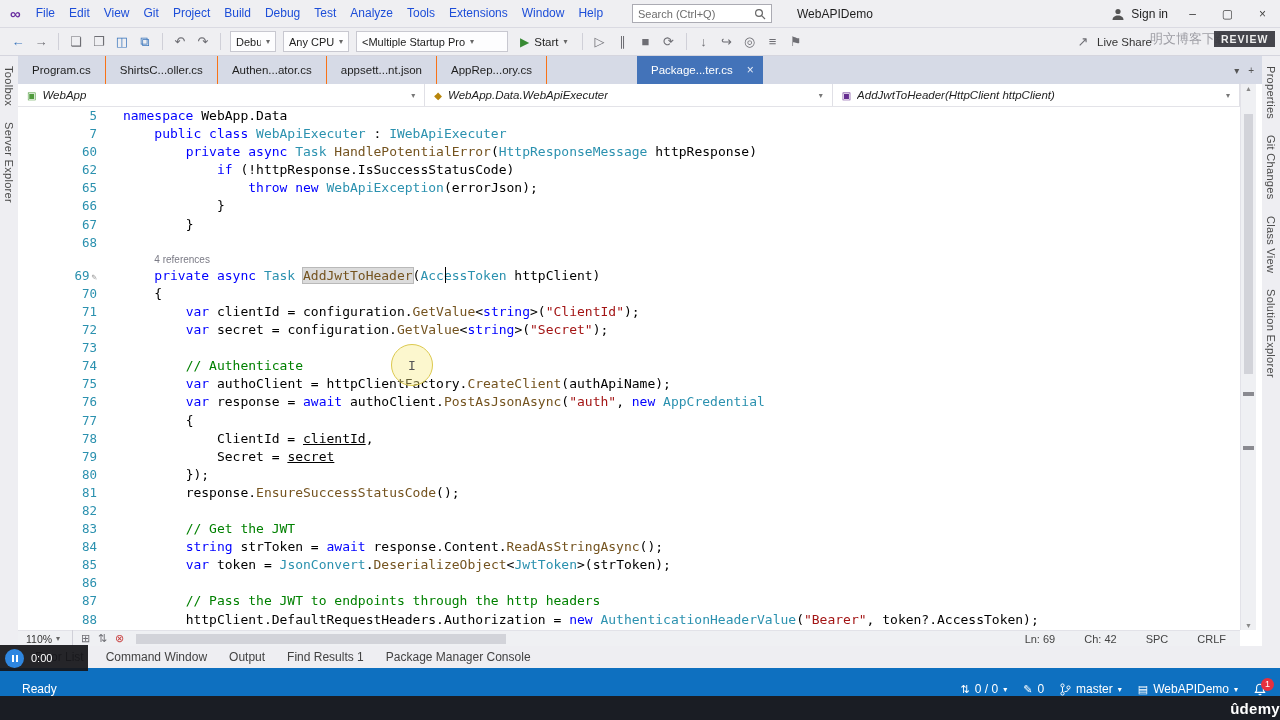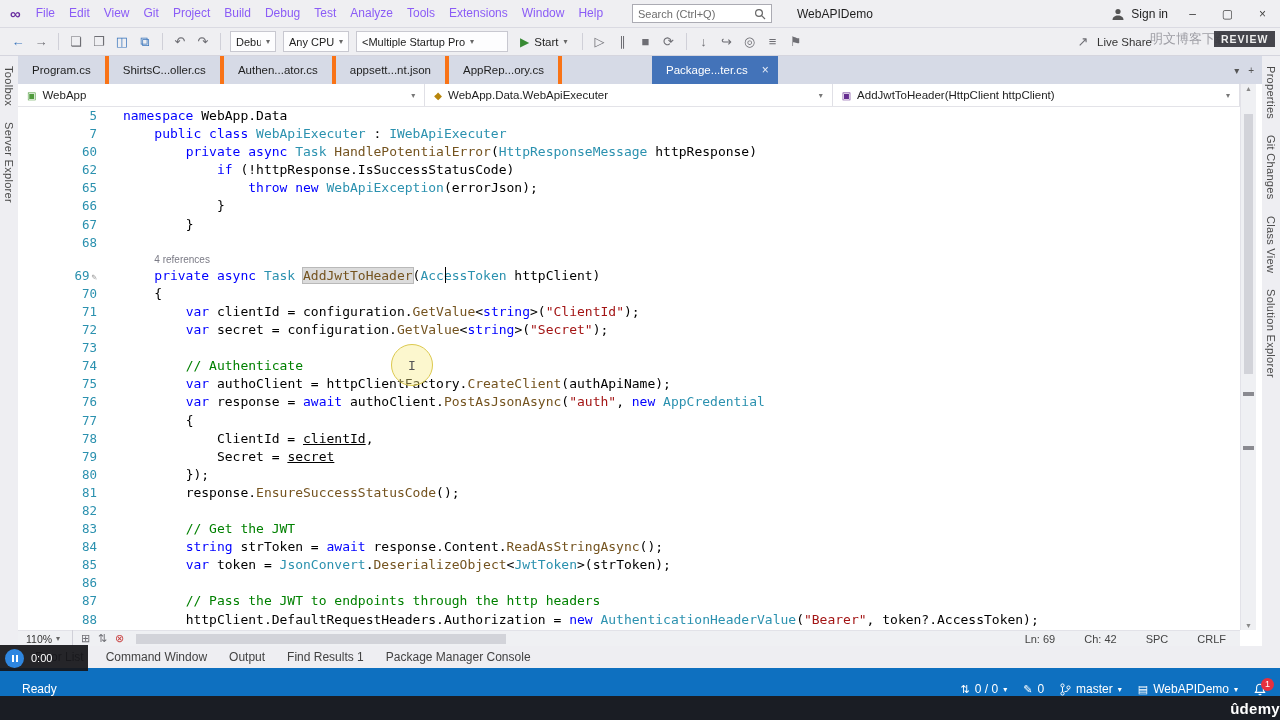--- a/index.html
+++ b/index.html
@@ -3,21 +3,21 @@
 <meta charset="utf-8">
 <style>
   html,body{margin:0;padding:0;}
   body{width:1280px;height:720px;position:relative;overflow:hidden;background:#fff;
        font-family:"Liberation Sans",sans-serif;-webkit-font-smoothing:antialiased;}
   
   #titlebar{position:absolute;left:0;top:0;width:1280px;height:28px;background:#EFEFF2;
             border-bottom:1px solid #DADAE2;display:flex;align-items:center;box-sizing:border-box;}
   #vslogo{color:#6A2FA0;font-size:15px;font-weight:bold;margin:0 8px 0 10px;}
   #menu-items{display:flex;}
-  .menu-item{font-size:12px;color:#8b5cf6;padding:0 7px;line-height:27px;white-space:nowrap;}
+  .menu-item{font-size:12px;color:#1d4ed8;padding:0 7px;line-height:27px;white-space:nowrap;}
   #searchbox{position:absolute;left:632px;top:4px;width:140px;height:19px;border:1px solid #ABABB3;
              background:#fff;display:flex;align-items:center;justify-content:space-between;
              padding:0 5px;box-sizing:border-box;}
   #search-ph{font-size:11px;color:#6D6D6D;white-space:nowrap;}
   #wintitle{position:absolute;left:797px;top:0;line-height:28px;font-size:12px;color:#1E1E1E;}
   #signin{position:absolute;right:112px;top:0;height:28px;display:flex;align-items:center;gap:6px;
           font-size:12px;color:#1E1E1E;}
   #wincontrols{position:absolute;right:0;top:0;height:28px;display:flex;}
   .winbtn{width:35px;height:28px;display:flex;align-items:center;justify-content:center;
           font-size:12px;color:#444;}
@@ -35,32 +35,32 @@
   .startbtn{display:flex;align-items:center;gap:5px;padding:0 7px;height:22px;font-size:11.5px;
             color:#1E1E1E;flex:none;}
   .startarrow{color:var(--start-button);font-size:12px;}
   .liveshare{display:flex;align-items:center;gap:4px;font-size:11.5px;color:#333;
              margin-left:auto;margin-right:120px;}
   
   #tabbar{position:absolute;left:18px;top:56px;width:1244px;height:28px;background:#D6DAE6;
           display:flex;align-items:stretch;}
   #tabs{display:flex;}
   .tab{height:28px;display:flex;align-items:center;padding:0 14px;font-size:11.5px;color:#1E1E1E;
-       border-right:4px solid #f97316;white-space:nowrap;}
+       border-right:1px solid #f97316;white-space:nowrap;}
   .tab.active{background:var(--active-tab);color:#fff;margin-left:90px;border-right:none;padding-right:9px;}
   .tabclose{margin-left:14px;font-size:12px;color:#E8EEF8;}
   #docwell{margin-left:auto;display:flex;align-items:center;gap:9px;padding-right:8px;}
   .dwi{color:#555;font-size:10px;}
   
   #navbar{position:absolute;left:18px;top:84px;width:1222px;height:23px;background:#fff;
           border-bottom:1px solid #E3E3E8;display:flex;box-sizing:border-box;}
   .bc{flex:1;display:flex;align-items:center;gap:6px;padding:0 9px;border-right:1px solid #E0E0E6;
       font-size:11.5px;color:#1E1E1E;min-width:0;}
   .bcicon{font-size:10px;flex:none;}
-  .bclabel{white-space:nowrap;overflow:hidden;text-overflow:ellipsis;}
+  .bclabel{white-space:nowrap;overflow:hidden;text-overflow:ellipsis;font-style:italic;}
   .bccaret{margin-left:auto;font-size:8px;color:#777;flex:none;}
   
   .rail{position:absolute;width:18px;top:56px;height:590px;background:#EEEEF2;display:flex;
         flex-direction:column;align-items:center;gap:16px;padding-top:10px;box-sizing:border-box;}
   #leftrail{left:0;} #rightrail{right:0;}
   .rail-tab{writing-mode:vertical-rl;font-size:11px;color:#4A4A4A;letter-spacing:.3px;white-space:nowrap;}
   
   #editor{position:absolute;left:18px;top:107px;width:1222px;height:523px;background:#fff;
           font-family:"DejaVu Sans Mono",monospace;font-size:13px;overflow:hidden;}
   .code-line{display:flex;height:18.1px;line-height:18.1px;}

